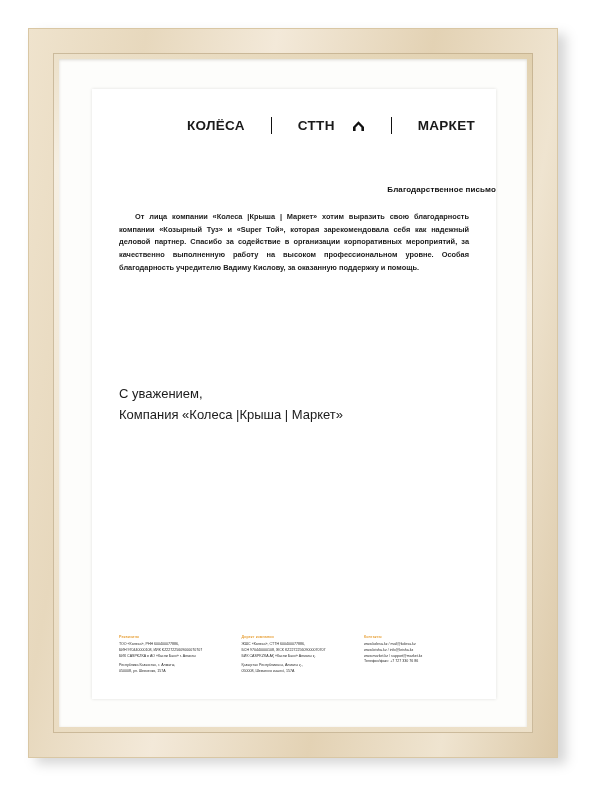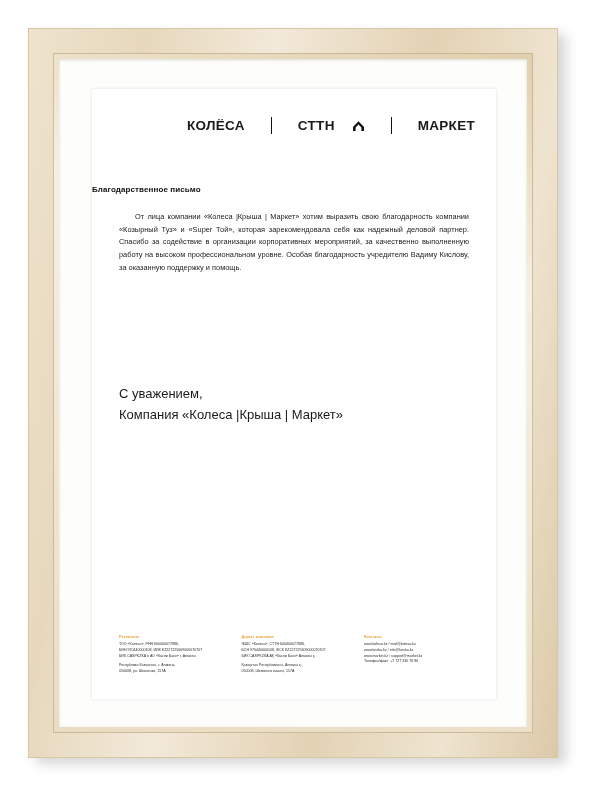--- a/index.html
+++ b/index.html
@@ -104,38 +104,38 @@
     margin: 0 0px 0 0px;
     vertical-align: middle;
   }
   .roof-icon svg { display:block; }
 
   .doc-title {
     position: absolute;
     left: 0;
     right: 0;
     top: 96px;
-    text-align: left;
+    text-align: right;
     font-size: 8px;
     font-weight: bold;
     color: #111;
     letter-spacing: 0.1px;
   }
 
   .body-block {
     position: absolute;
     left: 27px;
     right: 27px;
     top: 122px;
     font-size: 7.4px;
     line-height: 1.72;
     color: #1b1b1b;
     text-align: justify;
   }
-  .body-block p { margin: 0 0 11px 0; }
+  .body-block p { margin: 0 0 11px 0; font-weight: bold; }
   .body-block p.indent { text-indent: 16px; }
 
   .sign-block {
     position: absolute;
     left: 27px;
     top: 295px;
     font-size: 13px;
     line-height: 1.6;
     color: #1b1b1b;
   }

